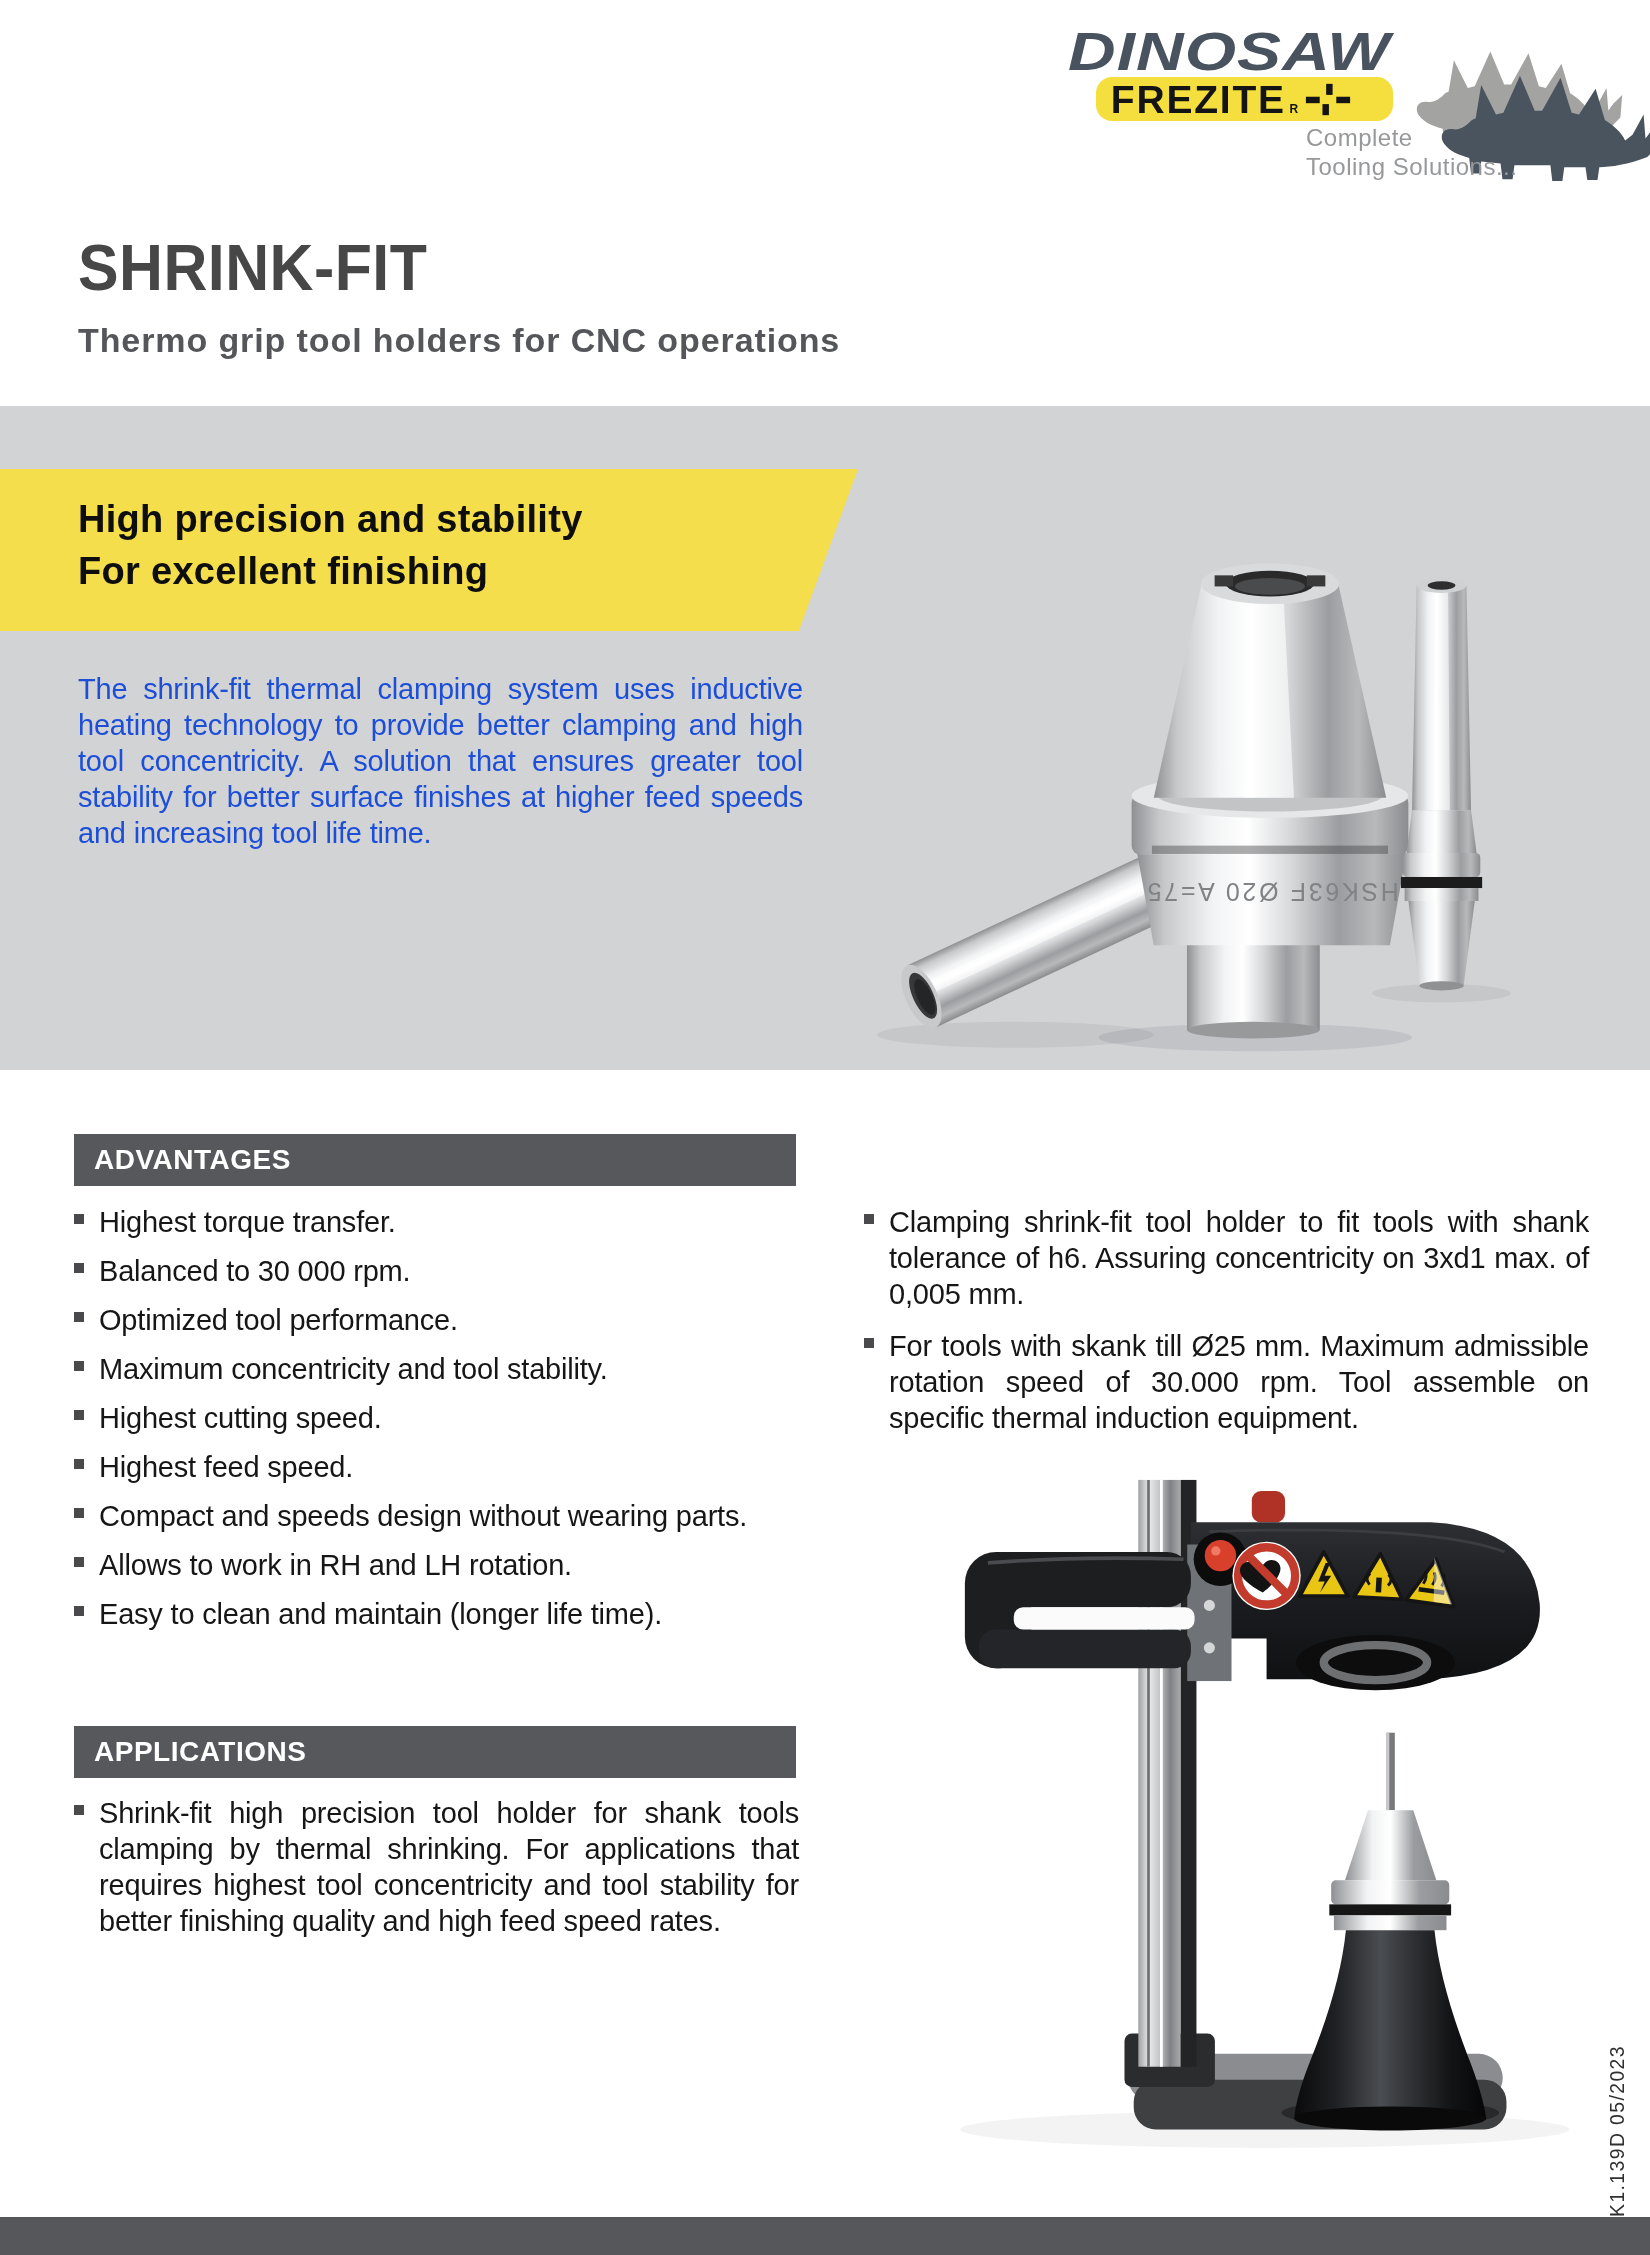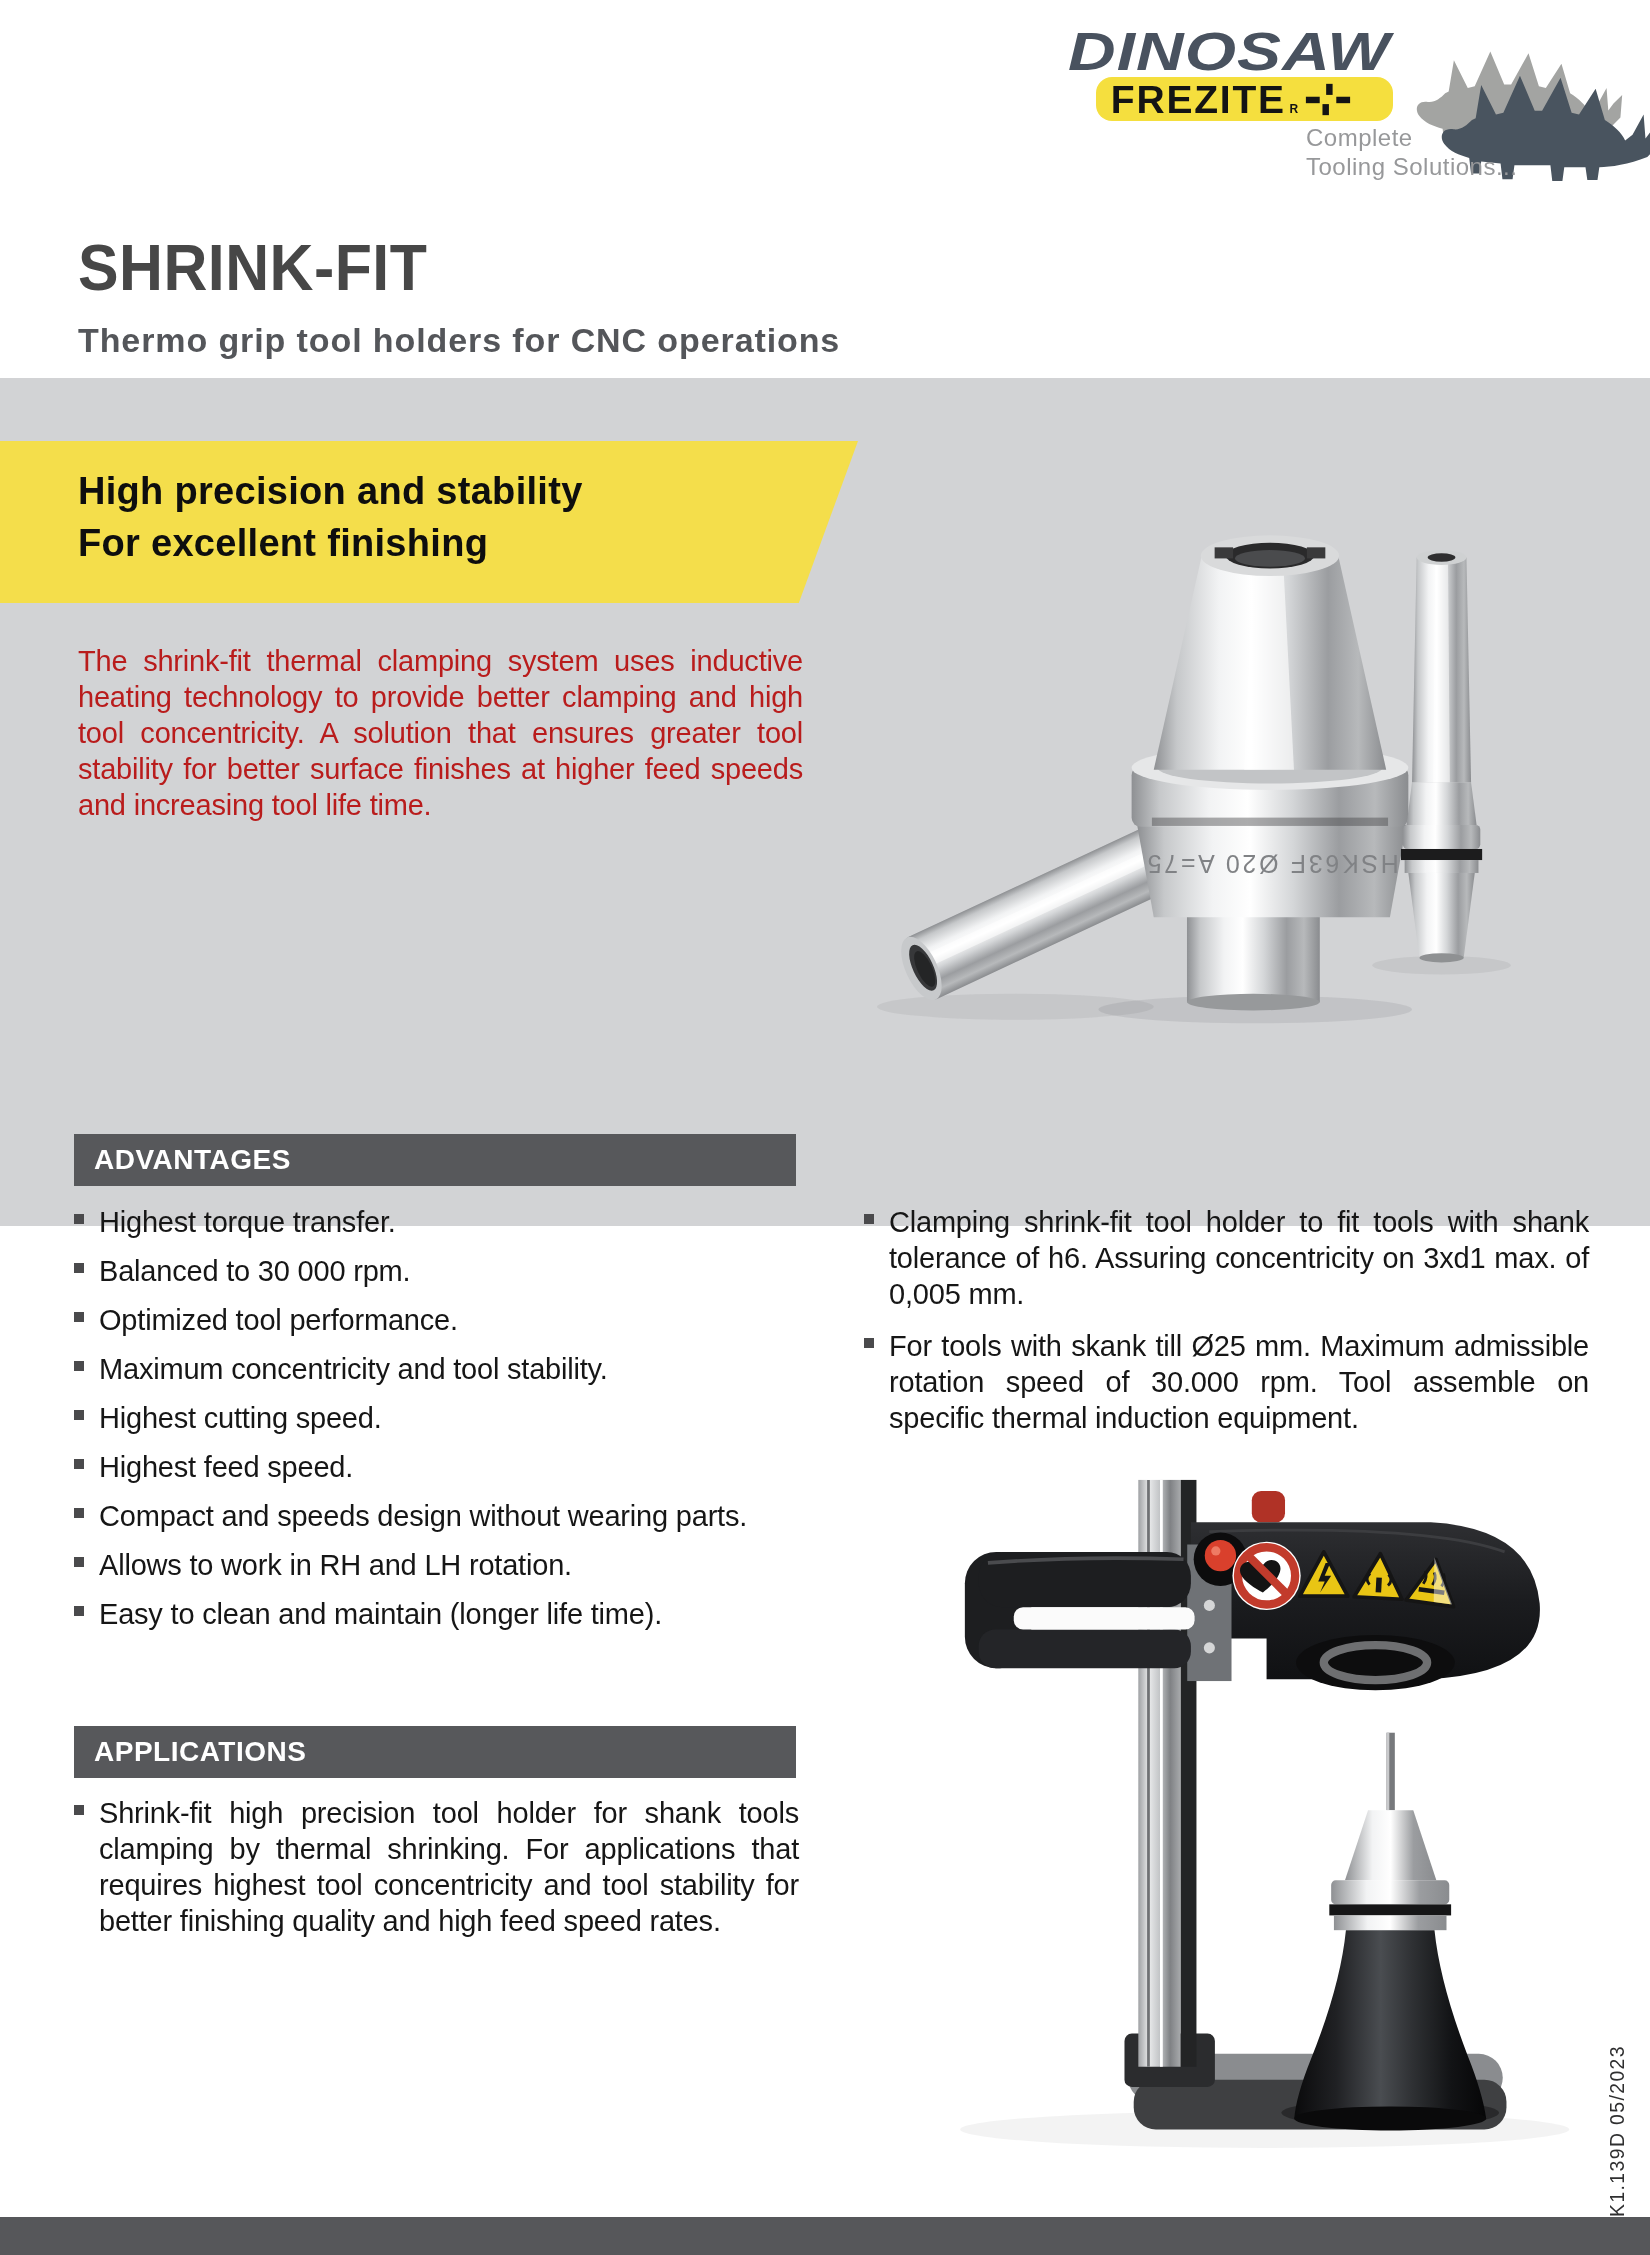--- a/index.html
+++ b/index.html
@@ -19,27 +19,27 @@
            letter-spacing:0.5px;}
   .dinos{position:absolute;left:332px;top:28px;}
 
   
   .doc-title{position:absolute;left:78px;top:231px;font-size:64px;font-weight:bold;color:#474747;
              transform:scaleX(0.95);transform-origin:left top;white-space:nowrap;letter-spacing:0.5px;}
   .doc-subtitle{position:absolute;left:78px;top:321px;font-size:34px;font-weight:bold;color:#54565A;
                 letter-spacing:0.9px;white-space:nowrap;}
 
   
-  .hero-band{position:absolute;left:0;top:378px;width:1650px;height:848px;background:#D2D3D5;}
+  .hero-band{position:absolute;left:0;top:406px;width:1650px;height:664px;background:#D2D3D5;}
   .ribbon{position:absolute;left:0;top:63px;width:858px;height:162px;background:#F4DE4B;
           clip-path:polygon(0 0,100% 0,93.1% 100%,0 100%);}
   .ribbon-text{position:absolute;left:78px;top:24px;font-size:38px;font-weight:bold;color:#0e0e0e;
                line-height:52px;letter-spacing:0.3px;}
   .intro{position:absolute;left:78px;top:265px;width:725px;font-size:29px;line-height:36px;
-         text-align:justify;color:#b91c1c;letter-spacing:-0.2px;}
+         text-align:justify;color:#1d4ed8;letter-spacing:-0.2px;}
   .tools-photo{position:absolute;left:877px;top:126px;}
 
   
   .section-bar{position:absolute;height:52px;background:#57585B;color:#ffffff;font-size:28px;
                font-weight:bold;line-height:52px;padding-left:20px;box-sizing:border-box;
                letter-spacing:0.5px;}
   .bar-adv{left:74px;top:1134px;width:722px;}
   .bar-app{left:74px;top:1726px;width:722px;}
   .bar-tech{left:864px;top:1134px;width:722px;}
 

